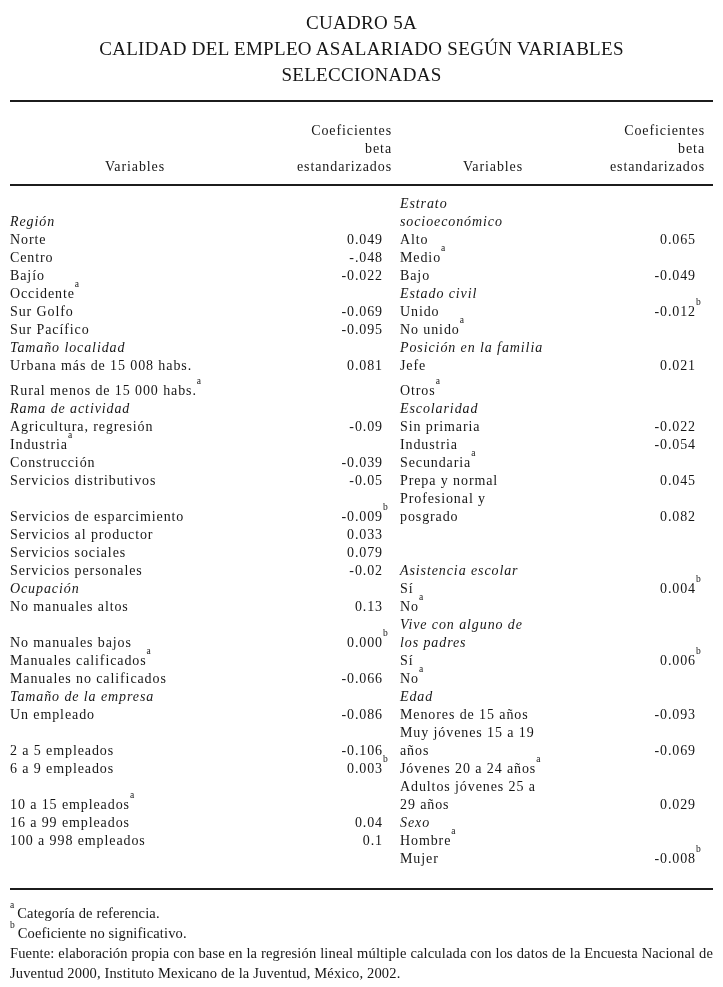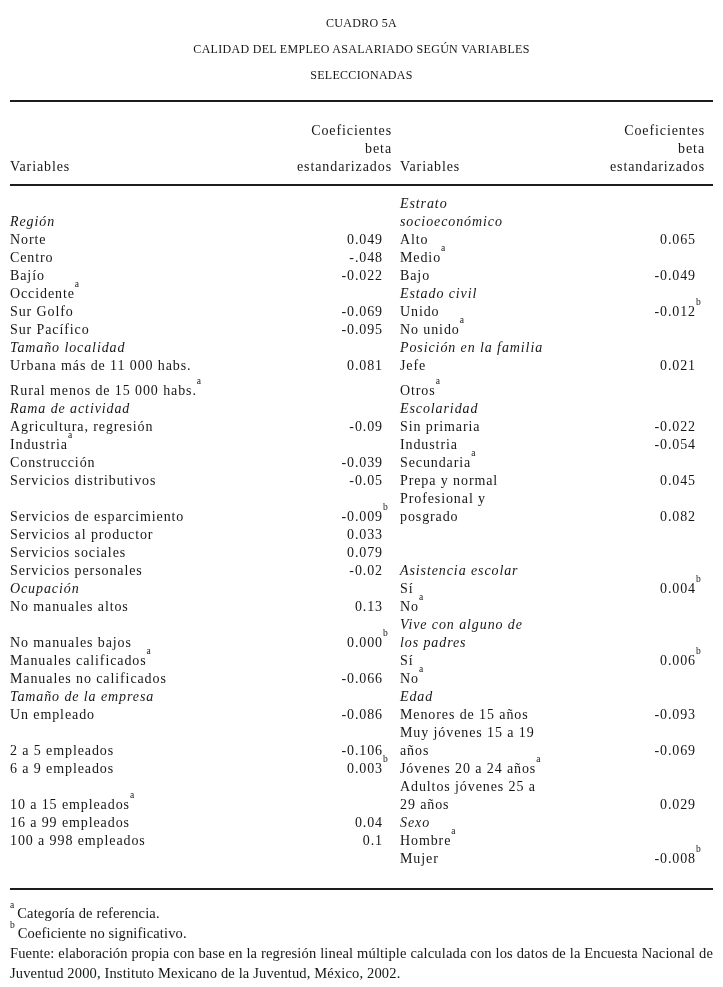--- a/index.html
+++ b/index.html
@@ -1,27 +1,27 @@
 <!DOCTYPE html>
 <html><head>
 <meta charset="utf-8">
 <style>
   html,body{margin:0;padding:0;background:#ffffff;}
   body{width:723px;height:987px;overflow:hidden;color:#161616;
        font-family:"Liberation Serif","DejaVu Serif",serif;}
   .page{width:703px;padding:10px 10px 0 10px;}
 
-  .title{ text-align:center; font-size:12px; line-height:26px; letter-spacing:.3px;}
+  .title{ text-align:center; font-size:19px; line-height:26px; letter-spacing:.3px;}
 
   table.coef{ width:703px; border-collapse:collapse; table-layout:fixed;
               margin-top:12px; border-top:2px solid #1c1c1c; border-bottom:2px solid #1c1c1c;}
   col.c1{width:250px;} col.c2{width:140px;} col.c3{width:186px;} col.c4{width:127px;}
 
   td{ vertical-align:bottom; font-size:14px; line-height:18px; letter-spacing:.9px; padding:0;}
-  thead td{ border-bottom:2px solid #1c1c1c; padding:20px 0 8px 0;}
+  thead td{ border-bottom:2px solid #1c1c1c; padding:20px 0 8px 0;text-align:center;}
   thead td.val{ white-space:pre-line; text-align:right; padding-right:8px;}
 
   td.lbl .txt{ white-space:pre-line;}
   td.val{ text-align:right; white-space:nowrap; padding-right:17px;}
   sup{ font-size:9.5px; line-height:0; position:relative; top:-5px;
        letter-spacing:0; font-style:normal;}
   td.val sup{ display:inline-block; width:13px; margin-right:-13px; text-align:left;}
   .it{ font-style:italic;}
 
   tbody tr:first-child td{ padding-top:9px;}
@@ -107,21 +107,21 @@
           <td class="lbl"><span class="txt">No unido</span><sup>a</sup></td>
           <td class="val"></td>
         </tr>
         <tr>
           <td class="lbl"><span class="txt it">Tamaño localidad</span></td>
           <td class="val"></td>
           <td class="lbl"><span class="txt it">Posición en la familia</span></td>
           <td class="val"></td>
         </tr>
         <tr>
-          <td class="lbl"><span class="txt">Urbana más de 11 000 habs.</span></td>
+          <td class="lbl"><span class="txt">Urbana más de 15 008 habs.</span></td>
           <td class="val"><span class="txt">0.081</span></td>
           <td class="lbl"><span class="txt">Jefe</span></td>
           <td class="val"><span class="txt">0.021</span></td>
         </tr>
         <tr class="gap">
           <td class="lbl"><span class="txt">Rural menos de 15 000 habs.</span><sup>a</sup></td>
           <td class="val"></td>
           <td class="lbl"><span class="txt">Otros</span><sup>a</sup></td>
           <td class="val"></td>
         </tr>

